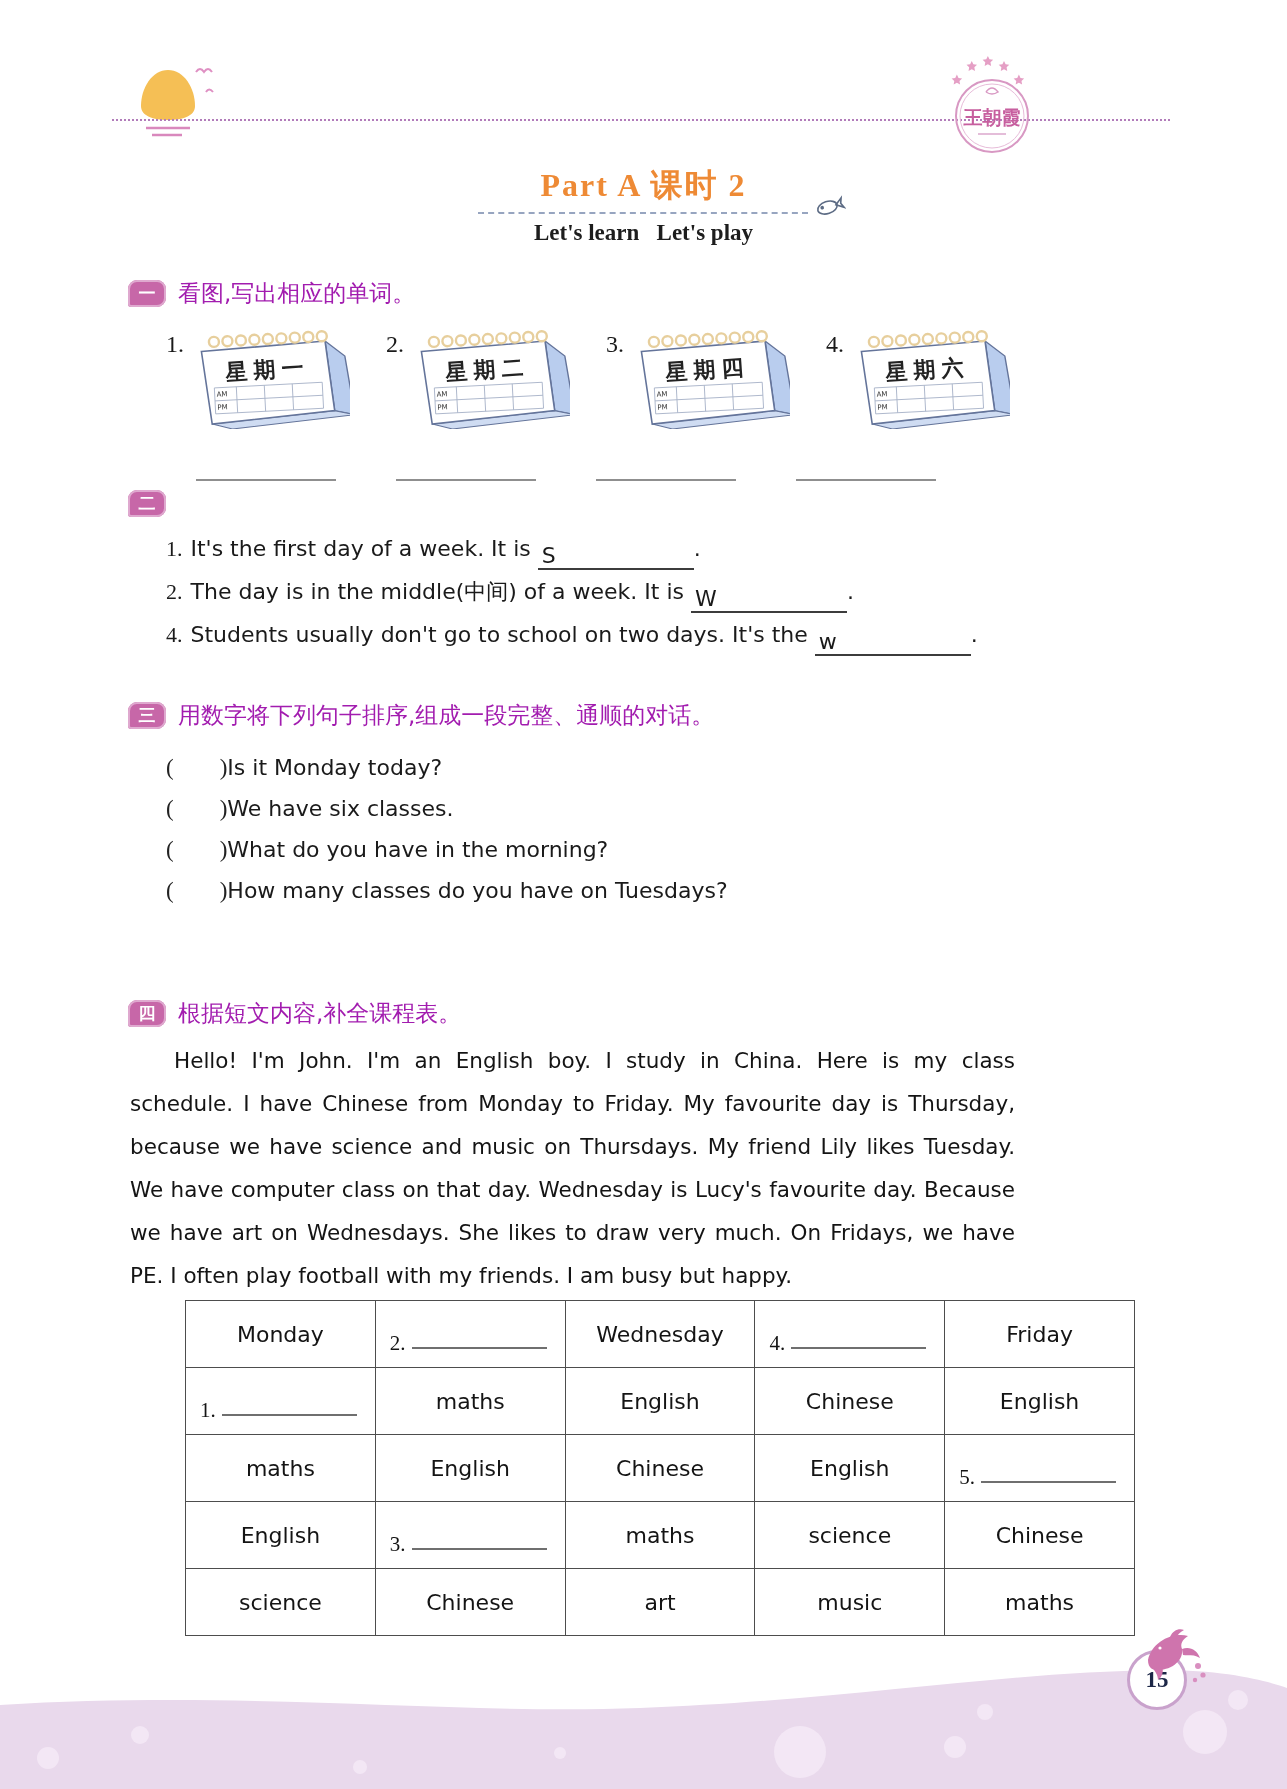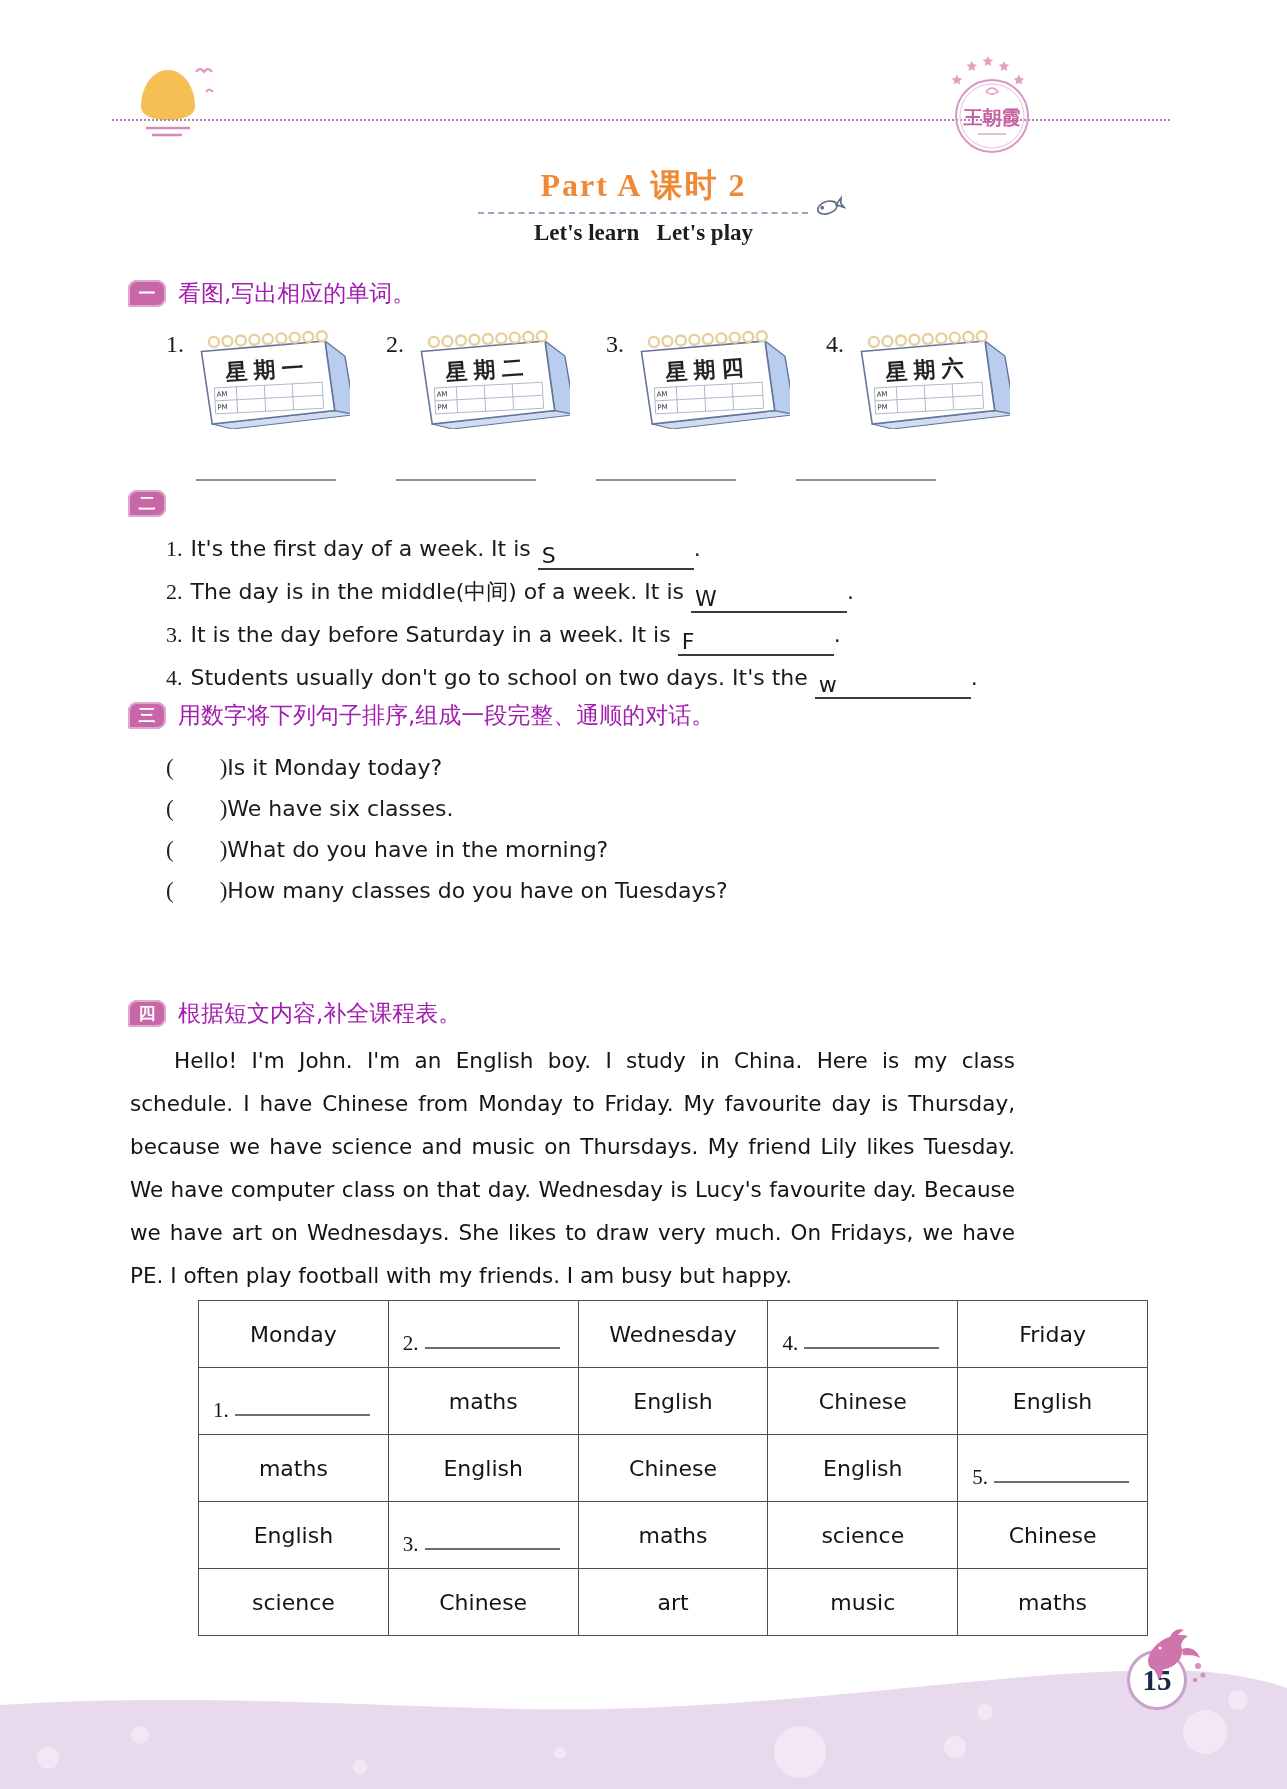--- a/index.html
+++ b/index.html
@@ -50,35 +50,35 @@
   .dlg-list{list-style:none;margin:16px 0 0 166px;padding:0;}
   .dlg-list li{line-height:41px;font-size:22px;}
   .par{font-family:"Liberation Serif",serif;font-size:23px;color:#222;}
   .par-gap{display:inline-block;width:46px;}
 
   
   .passage{margin:10px 0 0 130px;width:885px;text-align:justify;text-align-last:left;
            font-size:21.5px;line-height:43px;text-indent:44px;color:#141414;}
 
   
-  .sched{position:absolute;top:1300px;left:198px;width:950px;height:330px;
+  .sched{position:absolute;top:1300px;left:185px;width:950px;height:330px;
          border-collapse:collapse;table-layout:fixed;padding-left:25px;}
   .sched td{border:1.6px solid #4d4d4d;height:66px;text-align:center;
             font-size:22px;color:#141414;padding:0;}
   .cell-blank{display:flex;align-items:flex-end;justify-content:flex-start;
               height:100%;padding:0 14px 14px 14px;box-sizing:border-box;}
   .cell-num{font-family:"Liberation Serif",serif;font-size:21px;line-height:20px;}
   .cell-line{flex:1;border-bottom:2px solid #6f6f6f;margin:0 4px 4px 6px;height:2px;}
 
   
   .wave{position:absolute;left:0;bottom:0;}
   .pagenum{position:absolute;left:1127px;top:1650px;width:54px;height:54px;border-radius:50%;
            background:#fff;border:3px solid var(--page_ring_purple);display:flex;
            align-items:center;justify-content:center;
-           font-family:"Liberation Serif",serif;font-weight:bold;font-size:29px;
+           font-family:"Liberation Serif",serif;font-weight:bold;font-size:23px;
            color:var(--page_number_navy);}
   .dolphin{position:absolute;left:1140px;top:1628px;}
 </style>
 </head>
 <body>
 
 <div class="page">
 
   <div class="sun">
     <svg width="110" height="80" viewBox="0 0 110 80">
@@ -252,21 +252,20 @@
       </div>
   </div>
 
   <div class="section sec2">
     <div class="sec-head">
       <span class="badge">二</span>
     </div>
     <ul class="sent-list">
         <li class="sent"><span class="sent-num">1.</span><span class="sent-text">It's the first day of a week. It is </span><span class="blank"><span class="hint">S</span></span><span class="sent-after">.</span></li>
         <li class="sent"><span class="sent-num">2.</span><span class="sent-text">The day is in the middle(中间) of a week. It is </span><span class="blank"><span class="hint">W</span></span><span class="sent-after">.</span></li>
-        <li class="sent"><span class="sent-num">3.</span><span class="sent-text">It is the day before Saturday in a week. It is </span><span class="blank"><span class="hint">F</span></span><span class="sent-after">.</span></li>
         <li class="sent"><span class="sent-num">4.</span><span class="sent-text">Students usually don't go to school on two days. It's the </span><span class="blank"><span class="hint">w</span></span><span class="sent-after">.</span></li>
       </ul>
   </div>
 
   <div class="section sec3">
     <div class="sec-head">
       <span class="badge">三</span>
       <span class="sec-heading">用数字将下列句子排序,组成一段完整、通顺的对话。</span>
     </div>
     <ul class="dlg-list">

